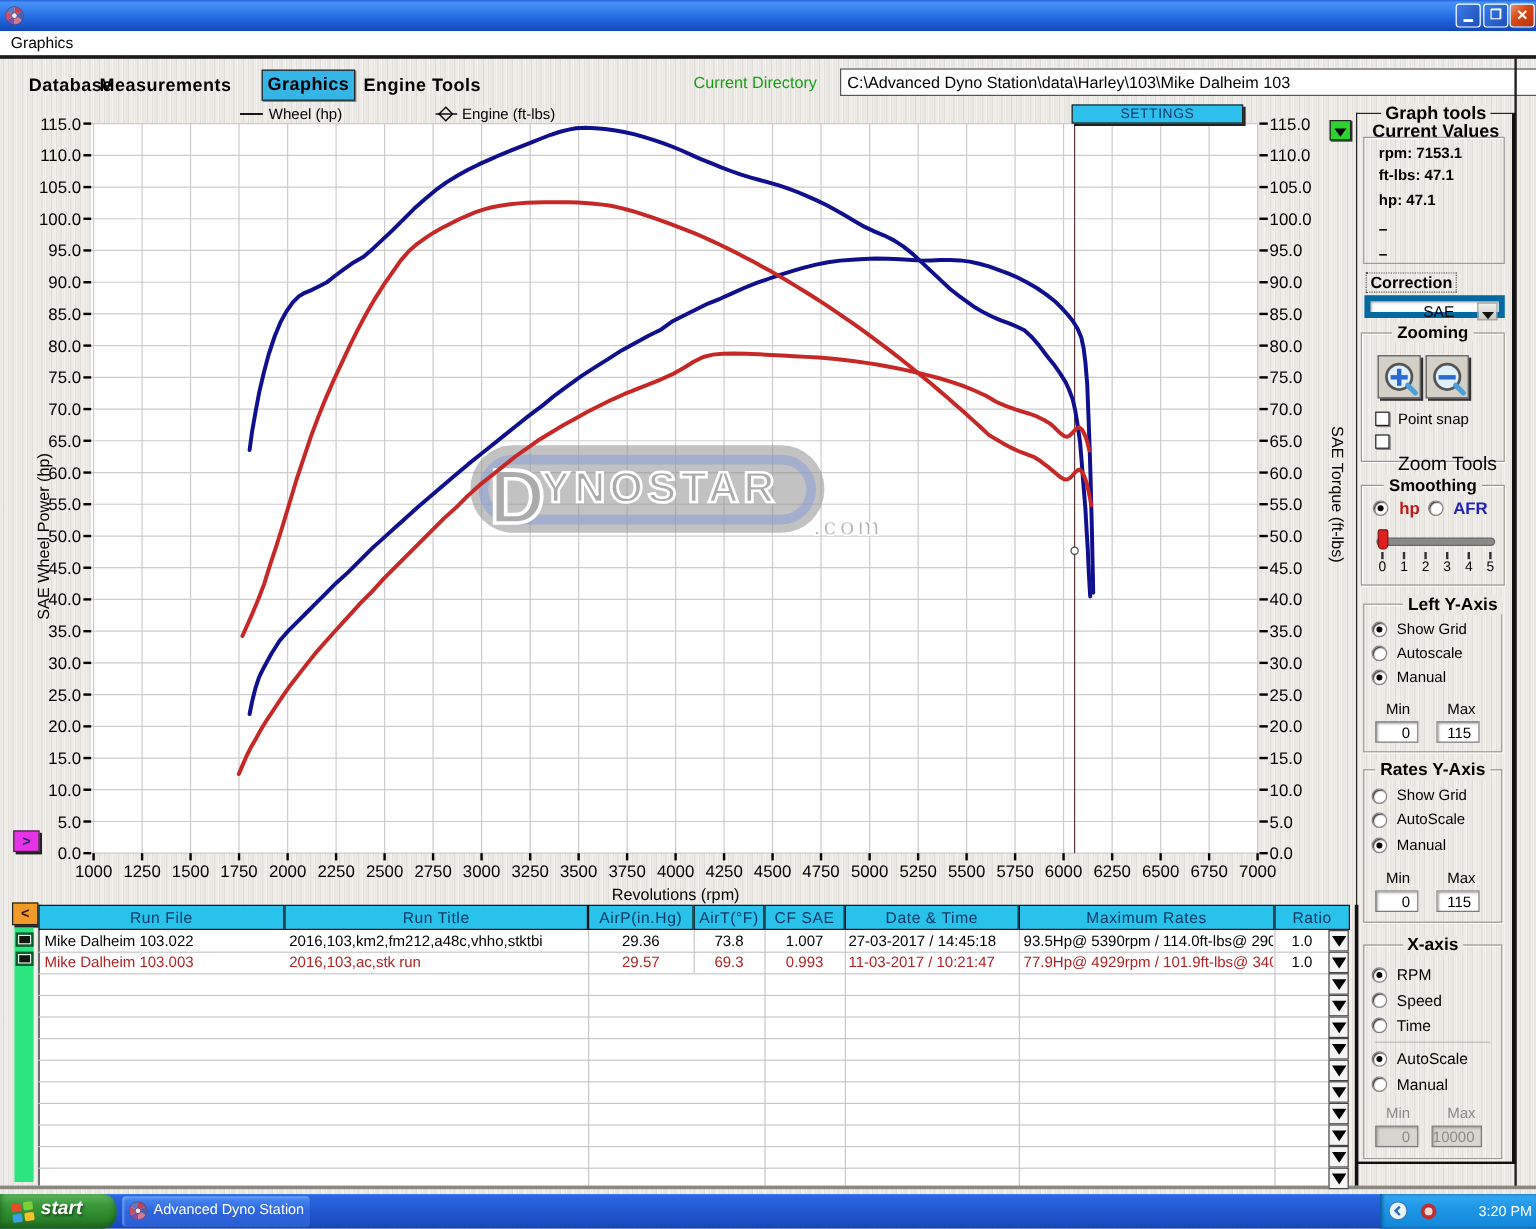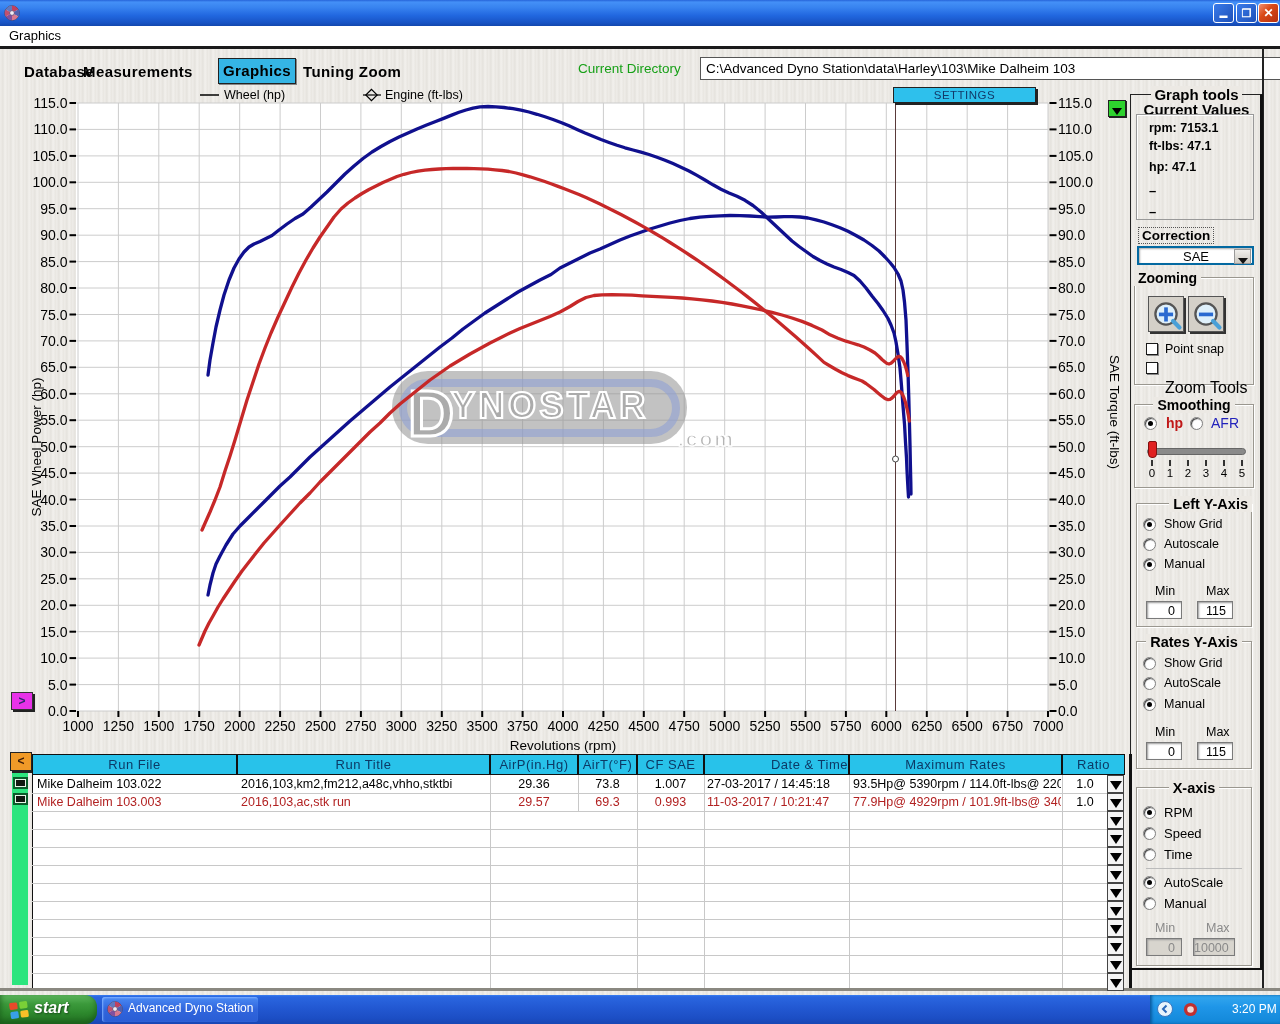--- a/index.html
+++ b/index.html
@@ -240,45 +240,45 @@
 <path d="M202.0,530.0L206.0,521.0L210.0,512.0L215.0,500.0L220.0,487.0L225.0,471.0L230.0,456.0L235.0,440.0L241.0,420.0L247.0,400.0L253.0,382.0L259.0,364.0L265.0,348.0L271.0,333.0L278.0,317.0L285.0,302.0L292.0,287.0L299.0,273.0L306.0,260.0L313.0,248.0L320.0,237.0L327.0,227.0L334.0,217.0L341.0,209.0L348.0,203.0L355.0,198.0L362.0,193.5L369.0,189.5L376.0,186.0L383.0,182.5L390.0,179.5L397.0,176.5L404.0,174.3L411.0,172.5L418.0,171.2L425.0,170.2L432.0,169.5L439.0,169.0L446.0,168.7L453.0,168.5L460.0,168.5L467.0,168.5L474.0,168.6L481.0,168.8L488.0,169.2L495.0,169.8L502.0,170.5L509.0,171.5L516.0,173.0L523.0,174.8L530.0,176.8L537.0,179.0L544.0,181.3L551.0,183.8L558.0,186.4L565.0,189.0L572.0,191.7L579.0,194.5L586.0,197.5L593.0,200.7L600.0,204.0L607.0,207.4L614.0,210.9L621.0,214.5L628.0,218.2L635.0,222.0L642.0,225.9L649.0,229.9L656.0,234.0L663.0,238.2L670.0,242.5L677.0,246.9L684.0,251.4L691.0,256.0L698.0,260.7L705.0,265.5L712.0,270.4L719.0,275.4L726.0,280.5L733.0,285.7L740.0,291.0L747.0,296.4L754.0,301.9L761.0,307.5L768.0,313.2L775.0,319.0L782.0,324.9L789.0,330.9L796.0,337.0L803.0,343.2L810.0,349.5L817.0,355.9L824.0,362.4L830.0,366.0L836.0,369.5L842.0,372.8L848.0,375.6L853.0,377.6L858.0,379.5L862.0,381.0L866.0,383.5L870.0,386.5L874.0,389.5L878.0,393.0L881.0,395.5L884.0,397.8L886.0,399.0L888.0,399.6L890.0,399.3L892.0,398.0L894.0,396.0L896.0,393.5L898.0,391.8L899.5,391.3L901.0,392.3L902.5,394.5L904.0,398.0L905.5,402.5L906.5,406.5L907.5,411.0L908.3,415.0L909.0,419.0L909.3,421.0" fill="none" stroke="#c62828" stroke-width="3.3" stroke-linejoin="round" stroke-linecap="round"></path>
 <circle cx="895.5" cy="459" r="3" fill="#fff" stroke="#444" stroke-width="1"></circle>
 <line x1="200" y1="95" x2="219" y2="95" stroke="#000" stroke-width="1.5"></line>
 <text x="224" y="99" font-size="12.5">Wheel  (hp)</text>
 <line x1="363" y1="95" x2="381" y2="95" stroke="#000" stroke-width="1.2"></line>
 <rect x="367.5" y="91" width="8" height="8" fill="none" stroke="#000" stroke-width="1.2" transform="rotate(45 371.5 95)"></rect>
 <text x="385" y="99" font-size="12.5">Engine (ft-lbs)</text>
 </svg>
 <div class="abs" style="left:24px;top:63px;font-size:15px;font-weight:bold;letter-spacing:0.4px">Database</div>
 <div class="abs" style="left:83px;top:63px;font-size:15px;font-weight:bold;letter-spacing:0.4px">Measurements</div>
-<div class="abs" style="left:303px;top:63px;font-size:15px;font-weight:bold;letter-spacing:0.4px">Tuning Zoom</div>
+<div class="abs" style="left:303px;top:63px;font-size:15px;font-weight:bold;letter-spacing:0.4px">Engine Tools</div>
 <div class="abs" style="left:218px;top:58px;width:78px;height:26px;background:#35b5e5;border:1px solid #222;box-shadow:1px 1px 0 #888;text-align:center;font-size:15px;font-weight:bold;letter-spacing:0.4px;line-height:24px">Graphics</div>
 <div class="abs" style="left:578px;top:61px;font-size:13.5px;color:#17a017">Current Directory</div>
 <div class="abs" style="left:700px;top:57px;width:660px;height:23px;background:#fff;border:1px solid #555;font-size:13.5px;line-height:21px;padding-left:5px;white-space:nowrap">C:\Advanced Dyno Station\data\Harley\103\Mike Dalheim 103</div>
 <div class="abs" style="left:893px;top:87px;width:143px;height:16px;background:#2ec0ec;border:1px solid #222;box-shadow:2px 2px 0 #222;text-align:center;font-size:11.5px;color:#123a6a;line-height:15px;letter-spacing:0.5px">SETTINGS</div>
 <div class="abs" style="left:11px;top:692px;width:22px;height:18px;background:#e832e8;border:1px solid #333;box-shadow:2px 2px 0 #222;color:#2a2a6a;font-weight:bold;text-align:center;font-size:12px;line-height:16px">&gt;</div>
 <div class="abs" style="left:10px;top:752px;width:22px;height:19px;background:#f09a28;border:1px solid #222;box-shadow:2px 2px 0 #222;color:#3a1a08;font-weight:bold;text-align:center;font-size:12px;line-height:17px">&lt;</div>
 <div class="abs" style="left:1262px;top:48px;width:2px;height:942px;background:#222"></div>
 <div class="abs" style="left:1130px;top:94px;width:133px;height:876px;border:1px solid #222;border-right:3px solid #111;border-bottom:2px solid #111"></div>
 <div class="abs" style="left:1130px;top:86px;width:133px;text-align:center"><span style="background:#ece9e4;padding:0 3px;font-weight:bold;font-size:15px">Graph tools</span></div>
 <div class="abs" style="left:1108px;top:100px;width:18px;height:17px;background:#2ed22e;border:1px solid #222;box-shadow:1px 1px 0 #222;text-align:center"><span style="display:inline-block;margin-top:4px;width:0;height:0;border-left:5px solid transparent;border-right:5px solid transparent;border-top:7px solid #000"></span></div>
 <div class="abs" style="left:1134px;top:101px;width:125px;text-align:center;font-weight:bold;font-size:15px">Current Values</div>
 <div class="abs" style="left:1136px;top:114px;width:118px;height:106px;border:1px solid #999;box-shadow:inset 1px 1px 0 #fff"></div>
 <div class="abs" style="left:1149px;top:121px;font-weight:bold;font-size:12.5px">rpm: 7153.1</div>
 <div class="abs" style="left:1149px;top:139px;font-weight:bold;font-size:12.5px">ft-lbs: 47.1</div>
 <div class="abs" style="left:1149px;top:160px;font-weight:bold;font-size:12.5px">hp: 47.1</div>
 <div class="abs" style="left:1149px;top:183px;font-weight:bold;font-size:13px">–</div>
 <div class="abs" style="left:1149px;top:204px;font-weight:bold;font-size:13px">–</div>
 <div class="abs" style="left:1138px;top:227px;padding:0 3px;border:1px dotted #555;font-weight:bold;font-size:13.5px">Correction</div>
-<div class="abs" style="left:1137px;top:246px;width:117px;height:19px;background:#fff;border:2px solid #0369a1;box-shadow:inset 1px 1px 2px #aaa">
+<div class="abs" style="left:1137px;top:246px;width:117px;height:19px;background:#fff;border:5px solid #0369a1;box-shadow:inset 1px 1px 2px #aaa">
     <span style="position:absolute;left:44px;top:1px;font-size:13px">SAE</span>
     <span style="position:absolute;right:1px;top:1px;width:17px;height:15px;background:linear-gradient(180deg,#f0efec,#cdc9c1);border:1px solid #999;text-align:center"><span style="display:inline-block;margin-top:4px;width:0;height:0;border-left:5px solid transparent;border-right:5px solid transparent;border-top:6px solid #111"></span></span>
   </div>
 <div style="position:absolute;left:1134px;top:277px;width:120px;height:108px;border:1px solid #9a978f;box-shadow:inset 1px 1px 0 #ffffff,1px 1px 0 #ffffff"></div>
-<div style="position:absolute;left:1134px;top:269px;width:120px;text-align:left"><span style="background:#ece9e4;padding:0 4px;font-weight:bold;font-size:14px">Zooming</span></div>
+<div style="position:absolute;left:1134px;top:269px;width:120px;text-align:center"><span style="background:#ece9e4;padding:0 4px;font-weight:bold;font-size:14px">Zooming</span></div>
 <div class="abs" style="left:1148px;top:296px;width:36px;height:36px;background:#d4d0c8;border:1px solid #555;box-shadow:2px 2px 0 #333"><svg width="34" height="34" viewBox="0 0 24 24">
       <circle cx="12" cy="12" r="7.5" fill="#dff0fa" stroke="#555" stroke-width="1.6"></circle>
       <rect x="7" y="11" width="10" height="2.6" fill="#2a6ad0"></rect>
       <rect x="10.7" y="7.3" width="2.6" height="10" fill="#2a6ad0"></rect>
       <line x1="17" y1="17" x2="21.5" y2="21.5" stroke="#4aa0d8" stroke-width="3" stroke-linecap="round"></line>
     </svg></div>
 <div class="abs" style="left:1188px;top:296px;width:36px;height:36px;background:#d4d0c8;border:1px solid #555;box-shadow:2px 2px 0 #333"><svg width="34" height="34" viewBox="0 0 24 24">
       <circle cx="12" cy="12" r="7.5" fill="#dff0fa" stroke="#555" stroke-width="1.6"></circle>
       <rect x="7" y="11" width="10" height="2.6" fill="#2a6ad0"></rect>
       <line x1="17" y1="17" x2="21.5" y2="21.5" stroke="#4aa0d8" stroke-width="3" stroke-linecap="round"></line>
@@ -287,21 +287,21 @@
 <div class="abs" style="left:1165px;top:342px;font-size:12.5px">Point snap</div>
 <div style="position:absolute;left:1146px;top:362px;width:12px;height:12px;background:#fff;border:1px solid #1a1a1a;box-shadow:1px 1px 0 #888"></div>
 <div class="abs" style="left:1165px;top:379px;font-size:16px">Zoom Tools</div>
 <div style="position:absolute;left:1134px;top:404px;width:120px;height:84px;border:1px solid #9a978f;box-shadow:inset 1px 1px 0 #ffffff,1px 1px 0 #ffffff"></div>
 <div style="position:absolute;left:1134px;top:396px;width:120px;text-align:center"><span style="background:#ece9e4;padding:0 4px;font-weight:bold;font-size:14px">Smoothing</span></div>
 <div style="position:absolute;left:1144px;top:417px;width:13px;height:13px;border-radius:50%;background:#fff;border:1px solid #808080;box-shadow:inset 1px 1px 1px #404040">
     <span style="position:absolute;left:3px;top:3px;width:5px;height:5px;border-radius:50%;background:#000"></span>
   </div>
 <div class="abs" style="left:1166px;top:415px;font-size:14px;font-weight:bold;color:#c01818">hp</div>
 <div style="position:absolute;left:1190px;top:417px;width:13px;height:13px;border-radius:50%;background:#fff;border:1px solid #808080;box-shadow:inset 1px 1px 1px #404040"></div>
-<div class="abs" style="left:1211px;top:415px;font-size:14px;font-weight:normal;color:#2222bb">AFR</div>
+<div class="abs" style="left:1211px;top:415px;font-size:14px;font-weight:bold;color:#2222bb">AFR</div>
 <div class="abs" style="left:1147px;top:448px;width:99px;height:7px;background:#8a8a8a;border-radius:4px;border:1px solid #666"></div>
 <div class="abs" style="left:1148px;top:441px;width:9px;height:17px;background:#e02020;border:1px solid #801010;border-radius:2px 2px 4px 4px"></div>
 <div class="abs" style="left:1151px;top:460px;width:2px;height:6px;background:#333"></div>
 <div class="abs" style="left:1147px;top:467px;width:10px;text-align:center;font-size:11.5px">0</div>
 <div class="abs" style="left:1169px;top:460px;width:2px;height:6px;background:#333"></div>
 <div class="abs" style="left:1165px;top:467px;width:10px;text-align:center;font-size:11.5px">1</div>
 <div class="abs" style="left:1187px;top:460px;width:2px;height:6px;background:#333"></div>
 <div class="abs" style="left:1183px;top:467px;width:10px;text-align:center;font-size:11.5px">2</div>
 <div class="abs" style="left:1205px;top:460px;width:2px;height:6px;background:#333"></div>
 <div class="abs" style="left:1201px;top:467px;width:10px;text-align:center;font-size:11.5px">3</div>
@@ -358,21 +358,21 @@
 <div class="abs" style="left:1164px;top:896px;font-size:13px">Manual</div>
 <div class="abs" style="left:1155px;top:921px;font-size:12.5px;color:#8a8a8a">Min</div>
 <div class="abs" style="left:1206px;top:921px;font-size:12.5px;color:#8a8a8a">Max</div>
 <div style="position:absolute;left:1146px;top:938px;width:36px;height:18px;background:#d8d5ce;border:1px solid #7a7a7a;box-shadow:inset 1px 1px 2px #9a9a9a;color:#8a8a8a;font-size:12.5px;text-align:right;padding-right:6px;line-height:18px">0</div>
 <div style="position:absolute;left:1193px;top:938px;width:42px;height:18px;background:#d8d5ce;border:1px solid #7a7a7a;box-shadow:inset 1px 1px 2px #9a9a9a;color:#8a8a8a;font-size:12.5px;text-align:right;padding-right:6px;line-height:18px">10000</div>
 <div class="abs" style="left:32px;top:754px;width:205px;height:21px;background:#28c2ea;border:1px solid #111;text-align:center;font-size:13px;color:#0c3a66;line-height:19px;overflow:hidden;letter-spacing:0.5px">Run File</div>
 <div class="abs" style="left:237px;top:754px;width:253px;height:21px;background:#28c2ea;border:1px solid #111;text-align:center;font-size:13px;color:#0c3a66;line-height:19px;overflow:hidden;letter-spacing:0.5px">Run Title</div>
 <div class="abs" style="left:490px;top:754px;width:88px;height:21px;background:#28c2ea;border:1px solid #111;text-align:center;font-size:13px;color:#0c3a66;line-height:19px;overflow:hidden;letter-spacing:0.5px">AirP(in.Hg)</div>
 <div class="abs" style="left:578px;top:754px;width:59px;height:21px;background:#28c2ea;border:1px solid #111;text-align:center;font-size:13px;color:#0c3a66;line-height:19px;overflow:hidden;letter-spacing:0.5px">AirT(°F)</div>
 <div class="abs" style="left:637px;top:754px;width:67px;height:21px;background:#28c2ea;border:1px solid #111;text-align:center;font-size:13px;color:#0c3a66;line-height:19px;overflow:hidden;letter-spacing:0.5px">CF SAE</div>
-<div class="abs" style="left:704px;top:754px;width:145px;height:21px;background:#28c2ea;border:1px solid #111;text-align:right;font-size:13px;color:#0c3a66;line-height:19px;overflow:hidden;letter-spacing:0.5px">Date &amp; Time</div>
+<div class="abs" style="left:704px;top:754px;width:145px;height:21px;background:#28c2ea;border:1px solid #111;text-align:center;font-size:13px;color:#0c3a66;line-height:19px;overflow:hidden;letter-spacing:0.5px">Date &amp; Time</div>
 <div class="abs" style="left:849px;top:754px;width:213px;height:21px;background:#28c2ea;border:1px solid #111;text-align:center;font-size:13px;color:#0c3a66;line-height:19px;overflow:hidden;letter-spacing:0.5px">Maximum Rates</div>
 <div class="abs" style="left:1062px;top:754px;width:63px;height:21px;background:#28c2ea;border:1px solid #111;text-align:center;font-size:13px;color:#0c3a66;line-height:19px;overflow:hidden;letter-spacing:0.5px">Ratio</div>
 <div class="abs" style="left:32px;top:775px;width:1084px;height:213px;background:#fff;border-left:1px solid #111;border-right:1px solid #111"></div>
 <div class="abs" style="left:12px;top:773px;width:16px;height:212px;background:#2ce57e"></div>
 <div class="abs" style="left:32px;top:793px;width:1084px;height:1px;background:#c8c8c8"></div>
 <div class="abs" style="left:32px;top:811px;width:1084px;height:1px;background:#c8c8c8"></div>
 <div class="abs" style="left:32px;top:829px;width:1084px;height:1px;background:#c8c8c8"></div>
 <div class="abs" style="left:32px;top:847px;width:1084px;height:1px;background:#c8c8c8"></div>
 <div class="abs" style="left:32px;top:865px;width:1084px;height:1px;background:#c8c8c8"></div>
 <div class="abs" style="left:32px;top:883px;width:1084px;height:1px;background:#c8c8c8"></div>
@@ -389,21 +389,21 @@
 <div class="abs" style="left:578px;top:775px;width:1px;height:36px;background:#c8c8c8"></div>
 <div class="abs" style="left:0px;top:988px;width:1280px;height:3px;background:#8a8880"></div>
 <div class="abs" style="left:15px;top:779px;width:11px;height:8px;background:#101810;border:1px solid #e8f4e8;box-shadow:0 0 0 2px #0a5c2a"></div>
 <div class="abs" style="left:15px;top:795px;width:11px;height:8px;background:#101810;border:1px solid #e8f4e8;box-shadow:0 0 0 2px #0a5c2a"></div>
 <div class="abs" style="left:37px;top:777px;width:195px;font-size:12.5px;color:#000;white-space:nowrap;overflow:hidden;text-align:left">Mike Dalheim 103.022</div>
 <div class="abs" style="left:241px;top:777px;width:245px;font-size:12.5px;color:#000;white-space:nowrap;overflow:hidden;text-align:left">2016,103,km2,fm212,a48c,vhho,stktbi</div>
 <div class="abs" style="left:490px;top:777px;width:88px;font-size:12.5px;color:#000;white-space:nowrap;overflow:hidden;text-align:center">29.36</div>
 <div class="abs" style="left:578px;top:777px;width:59px;font-size:12.5px;color:#000;white-space:nowrap;overflow:hidden;text-align:center">73.8</div>
 <div class="abs" style="left:637px;top:777px;width:67px;font-size:12.5px;color:#000;white-space:nowrap;overflow:hidden;text-align:center">1.007</div>
 <div class="abs" style="left:707px;top:777px;width:140px;font-size:12.5px;color:#000;white-space:nowrap;overflow:hidden;text-align:left">27-03-2017 / 14:45:18</div>
-<div class="abs" style="left:853px;top:777px;width:208px;font-size:12.5px;color:#000;white-space:nowrap;overflow:hidden;text-align:left">93.5Hp@ 5390rpm / 114.0ft-lbs@ 220</div>
+<div class="abs" style="left:853px;top:777px;width:208px;font-size:12.5px;color:#000;white-space:nowrap;overflow:hidden;text-align:left">93.5Hp@ 5390rpm / 114.0ft-lbs@ 290</div>
 <div class="abs" style="left:1072px;top:777px;width:26px;font-size:12.5px;color:#000;white-space:nowrap;overflow:hidden;text-align:center">1.0</div>
 <div class="abs" style="left:37px;top:795px;width:195px;font-size:12.5px;color:#b22222;white-space:nowrap;overflow:hidden;text-align:left">Mike Dalheim 103.003</div>
 <div class="abs" style="left:241px;top:795px;width:245px;font-size:12.5px;color:#b22222;white-space:nowrap;overflow:hidden;text-align:left">2016,103,ac,stk run</div>
 <div class="abs" style="left:490px;top:795px;width:88px;font-size:12.5px;color:#b22222;white-space:nowrap;overflow:hidden;text-align:center">29.57</div>
 <div class="abs" style="left:578px;top:795px;width:59px;font-size:12.5px;color:#b22222;white-space:nowrap;overflow:hidden;text-align:center">69.3</div>
 <div class="abs" style="left:637px;top:795px;width:67px;font-size:12.5px;color:#b22222;white-space:nowrap;overflow:hidden;text-align:center">0.993</div>
 <div class="abs" style="left:707px;top:795px;width:140px;font-size:12.5px;color:#b22222;white-space:nowrap;overflow:hidden;text-align:left">11-03-2017 / 10:21:47</div>
 <div class="abs" style="left:853px;top:795px;width:208px;font-size:12.5px;color:#b22222;white-space:nowrap;overflow:hidden;text-align:left">77.9Hp@ 4929rpm / 101.9ft-lbs@ 340</div>
 <div class="abs" style="left:1072px;top:795px;width:26px;font-size:12.5px;color:#000;white-space:nowrap;overflow:hidden;text-align:center">1.0</div>
 <div style="position:absolute;left:1107px;top:775px;width:17px;height:18px;background:#f4f4f4;border:1px solid #444;text-align:center"><span style="display:inline-block;margin-top:4px;width:0;height:0;border-left:6.5px solid transparent;border-right:6.5px solid transparent;border-top:9px solid #000"></span></div>

